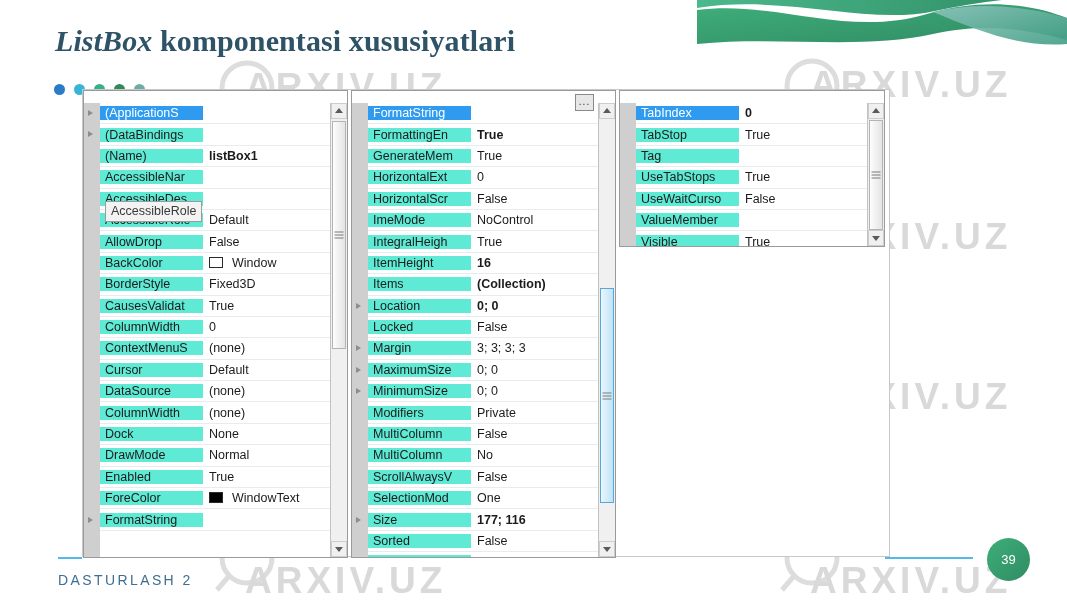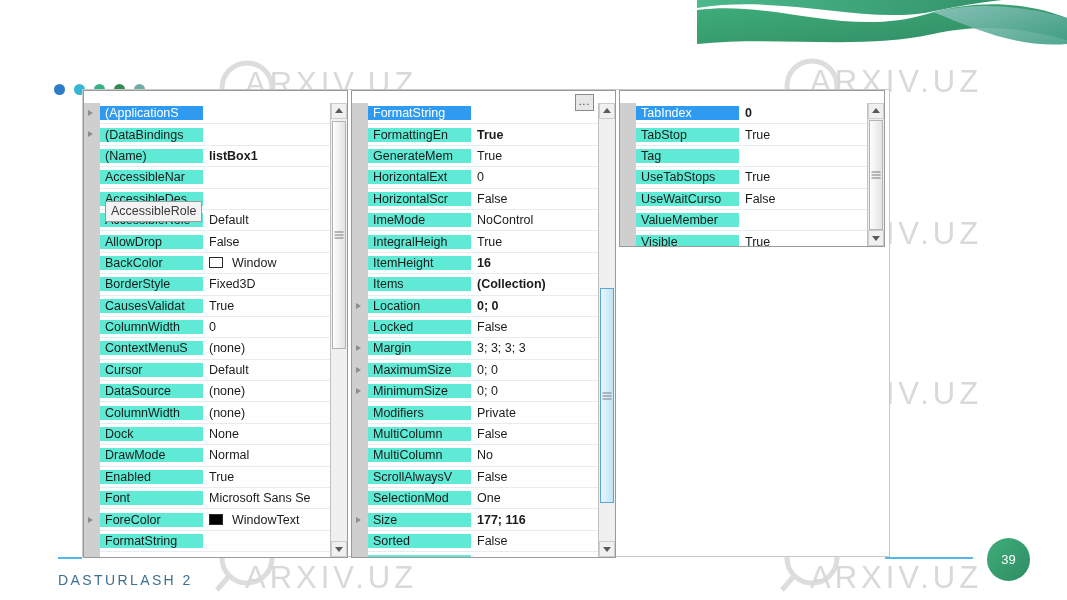--- a/index.html
+++ b/index.html
@@ -22,22 +22,22 @@
     color: #2e5266; letter-spacing: .1px; white-space: nowrap;
   }
   .title .it { font-style: italic; }
 
   
   .dots { position:absolute; left:54px; top:84px; display:flex; gap:9px; align-items:center;}
   .dot { width:11px; height:11px; border-radius:50%; }
 
   
   .wm {
-    position:absolute; color:#d9d9d9; font-weight:normal;
-    font-size:31px; letter-spacing:4px; user-select:none;
+    position:absolute; color:#d9d9d9; font-weight:bold;
+    font-size:37px; letter-spacing:4px; user-select:none;
     font-family:"Liberation Sans", sans-serif; white-space:nowrap;
   }
   .wm-glass { position:absolute; }
   .wm-glass svg { display:block; }
 
   
   .shot {
     position:absolute; left:82px; top:89px; width:808px; height:468px;
     background:#ffffff; border:1px solid #c8c8c8;
   }
@@ -193,20 +193,23 @@
   <div class="wm" style="left:245px; top:560px;">ARXIV.UZ</div>
 
   <div class="wm-glass" style="left:778px; top:528px;">
     <svg width="78" height="74" viewBox="0 0 78 74">
         <circle cx="34" cy="30" r="25" fill="none" stroke="#dddddd" stroke-width="5"></circle>
         <line x1="16" y1="48" x2="4" y2="62" stroke="#dddddd" stroke-width="5"></line>
       </svg>
   </div>
   <div class="wm" style="left:810px; top:560px;">ARXIV.UZ</div>
 
+  <div class="title">
+    <span class="it">ListBox</span><span> komponentasi xususiyatlari</span>
+  </div>
 
   <div class="dots">
     <span class="dot" style="background: rgb(43, 124, 198);"></span>
     <span class="dot" style="background: rgb(53, 182, 214);"></span>
     <span class="dot" style="background: rgb(52, 176, 138);"></span>
     <span class="dot" style="background: rgb(47, 138, 87);"></span>
     <span class="dot" style="background: rgb(111, 173, 163);"></span>
   </div>
 
   <div class="shot">
@@ -283,24 +286,20 @@
               <div class="nm">Dock</div>
               <div class="vl">None</div>
             </div>
             <div class="row">
               <div class="nm">DrawMode</div>
               <div class="vl">Normal</div>
             </div>
             <div class="row">
               <div class="nm">Enabled</div>
               <div class="vl">True</div>
-            </div>
-            <div class="row">
-              <div class="nm">Font</div>
-              <div class="vl">Microsoft Sans Se</div>
             </div>
             <div class="row">
               <div class="nm">ForeColor</div>
               <div class="vl"><span class="sw" style="background: rgb(0, 0, 0);"></span><span>WindowText</span></div>
             </div>
             <div class="row">
               <div class="nm">FormatString</div>
               <div class="vl"></div>
             </div>
           </div>

